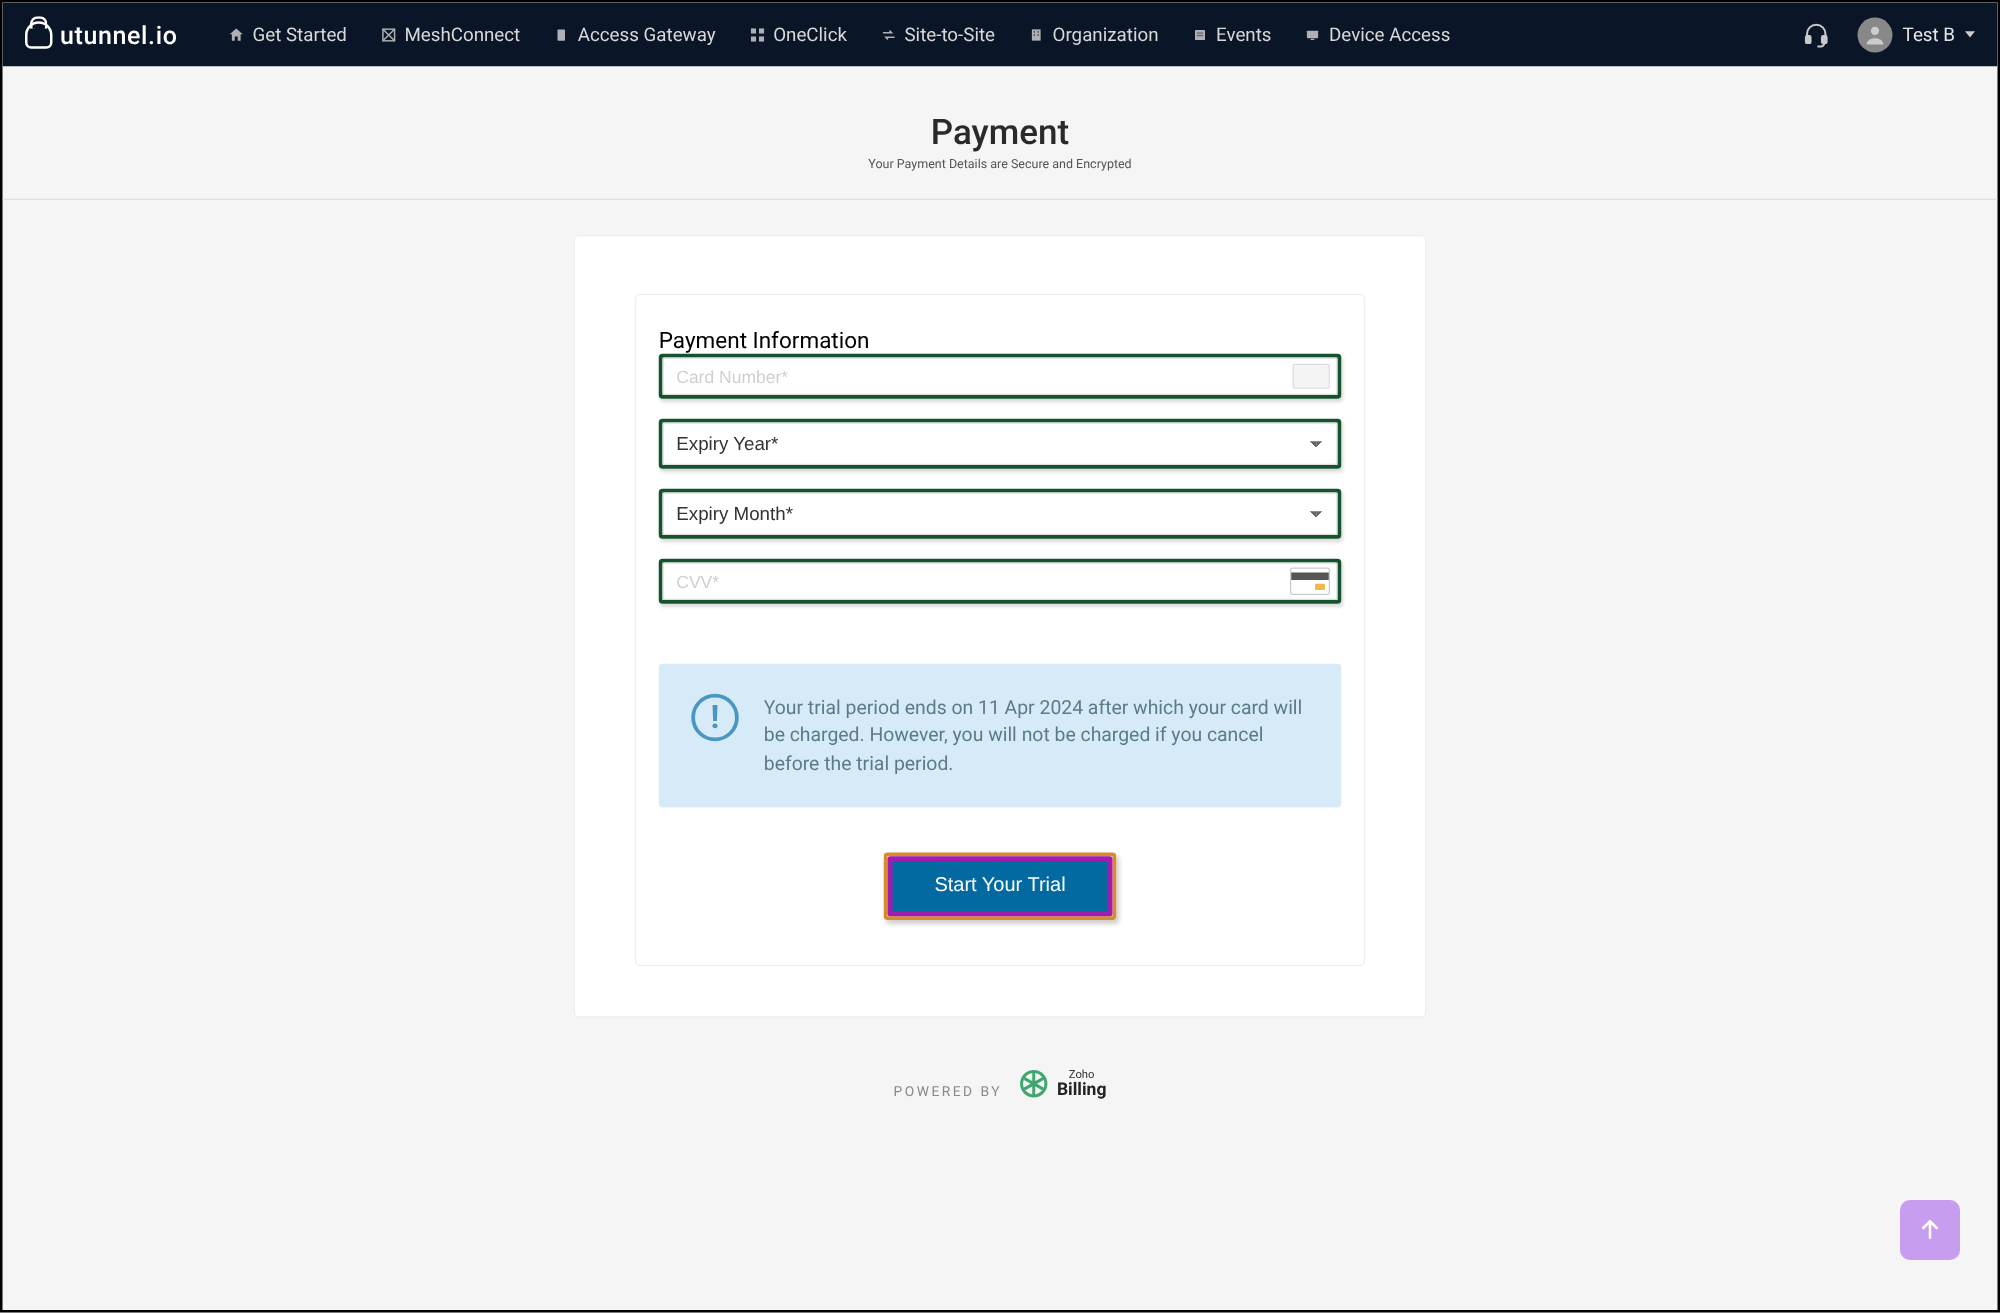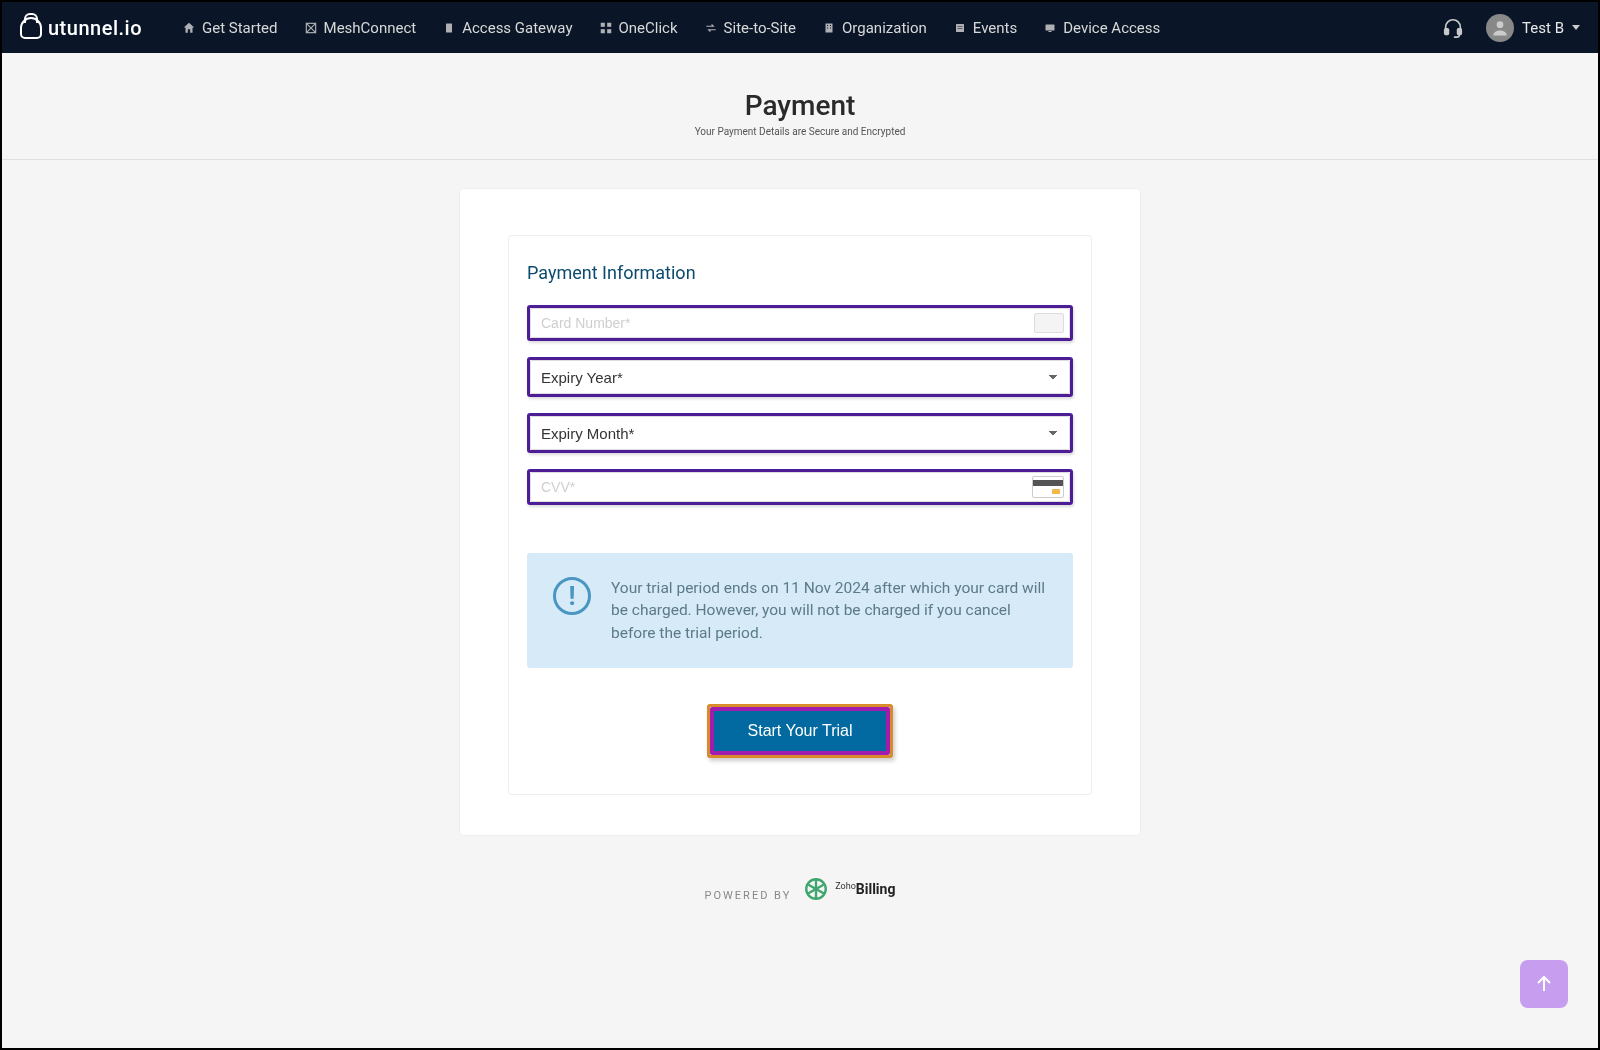--- a/index.html
+++ b/index.html
@@ -130,25 +130,24 @@
     border-radius: 4px;
     padding: 46px 48px 40px;
   }
   .form-wrap {
     border: 1px solid #eee;
     border-radius: 4px;
     padding: 26px 18px 36px;
   }
   .form-title {
     font-size: 18px;
-    color: #0c4a6e;
-    margin-bottom: 22px;
+    color: #000000;
   }
   .field-highlight {
-    border: 3px solid #4c1d95;
+    border: 3px solid #14532d;
     border-radius: 3px;
     margin-bottom: 16px;
     box-shadow: 1px 2px 3px rgba(0,0,0,0.15);
   }
   .text-input {
     width: 100%;
     height: 30px;
     border: 1px solid #ddd;
     border-radius: 2px;
     padding: 0 50px 0 10px;
@@ -277,20 +276,21 @@
     display: flex;
     align-items: center;
     gap: 6px;
   }
   .zoho-mark {
     width: 26px;
     height: 26px;
   }
   .zoho-text {
     display: flex;
+    flex-direction: column;
     line-height: 1;
   }
   .zoho-small { font-size: 9px; color: #333; }
   .zoho-big { font-size: 14px; font-weight: 700; color: #222; }
   .scroll-top {
     position: absolute;
     bottom: 40px;
     right: 30px;
     width: 48px;
     height: 48px;
@@ -439,21 +439,21 @@
 
     <div class="field-highlight">
       <div class="input-row">
         <input type="text" class="text-input" placeholder="CVV*" style="">
         <span class="cvv-icon"></span>
       </div>
     </div>
 
     <div class="notice">
       <div class="notice-icon">!</div>
-      <div class="notice-text">Your trial period ends on 11 Nov 2024 after which your card will be charged. However, you will not be charged if you cancel before the trial period.</div>
+      <div class="notice-text">Your trial period ends on 11 Apr 2024 after which your card will be charged. However, you will not be charged if you cancel before the trial period.</div>
     </div>
 
     <div class="cta-wrap">
       <span class="cta-highlight">
         <button class="cta-button">Start Your Trial</button>
       </span>
     </div>
   </div>
 </div>
 

